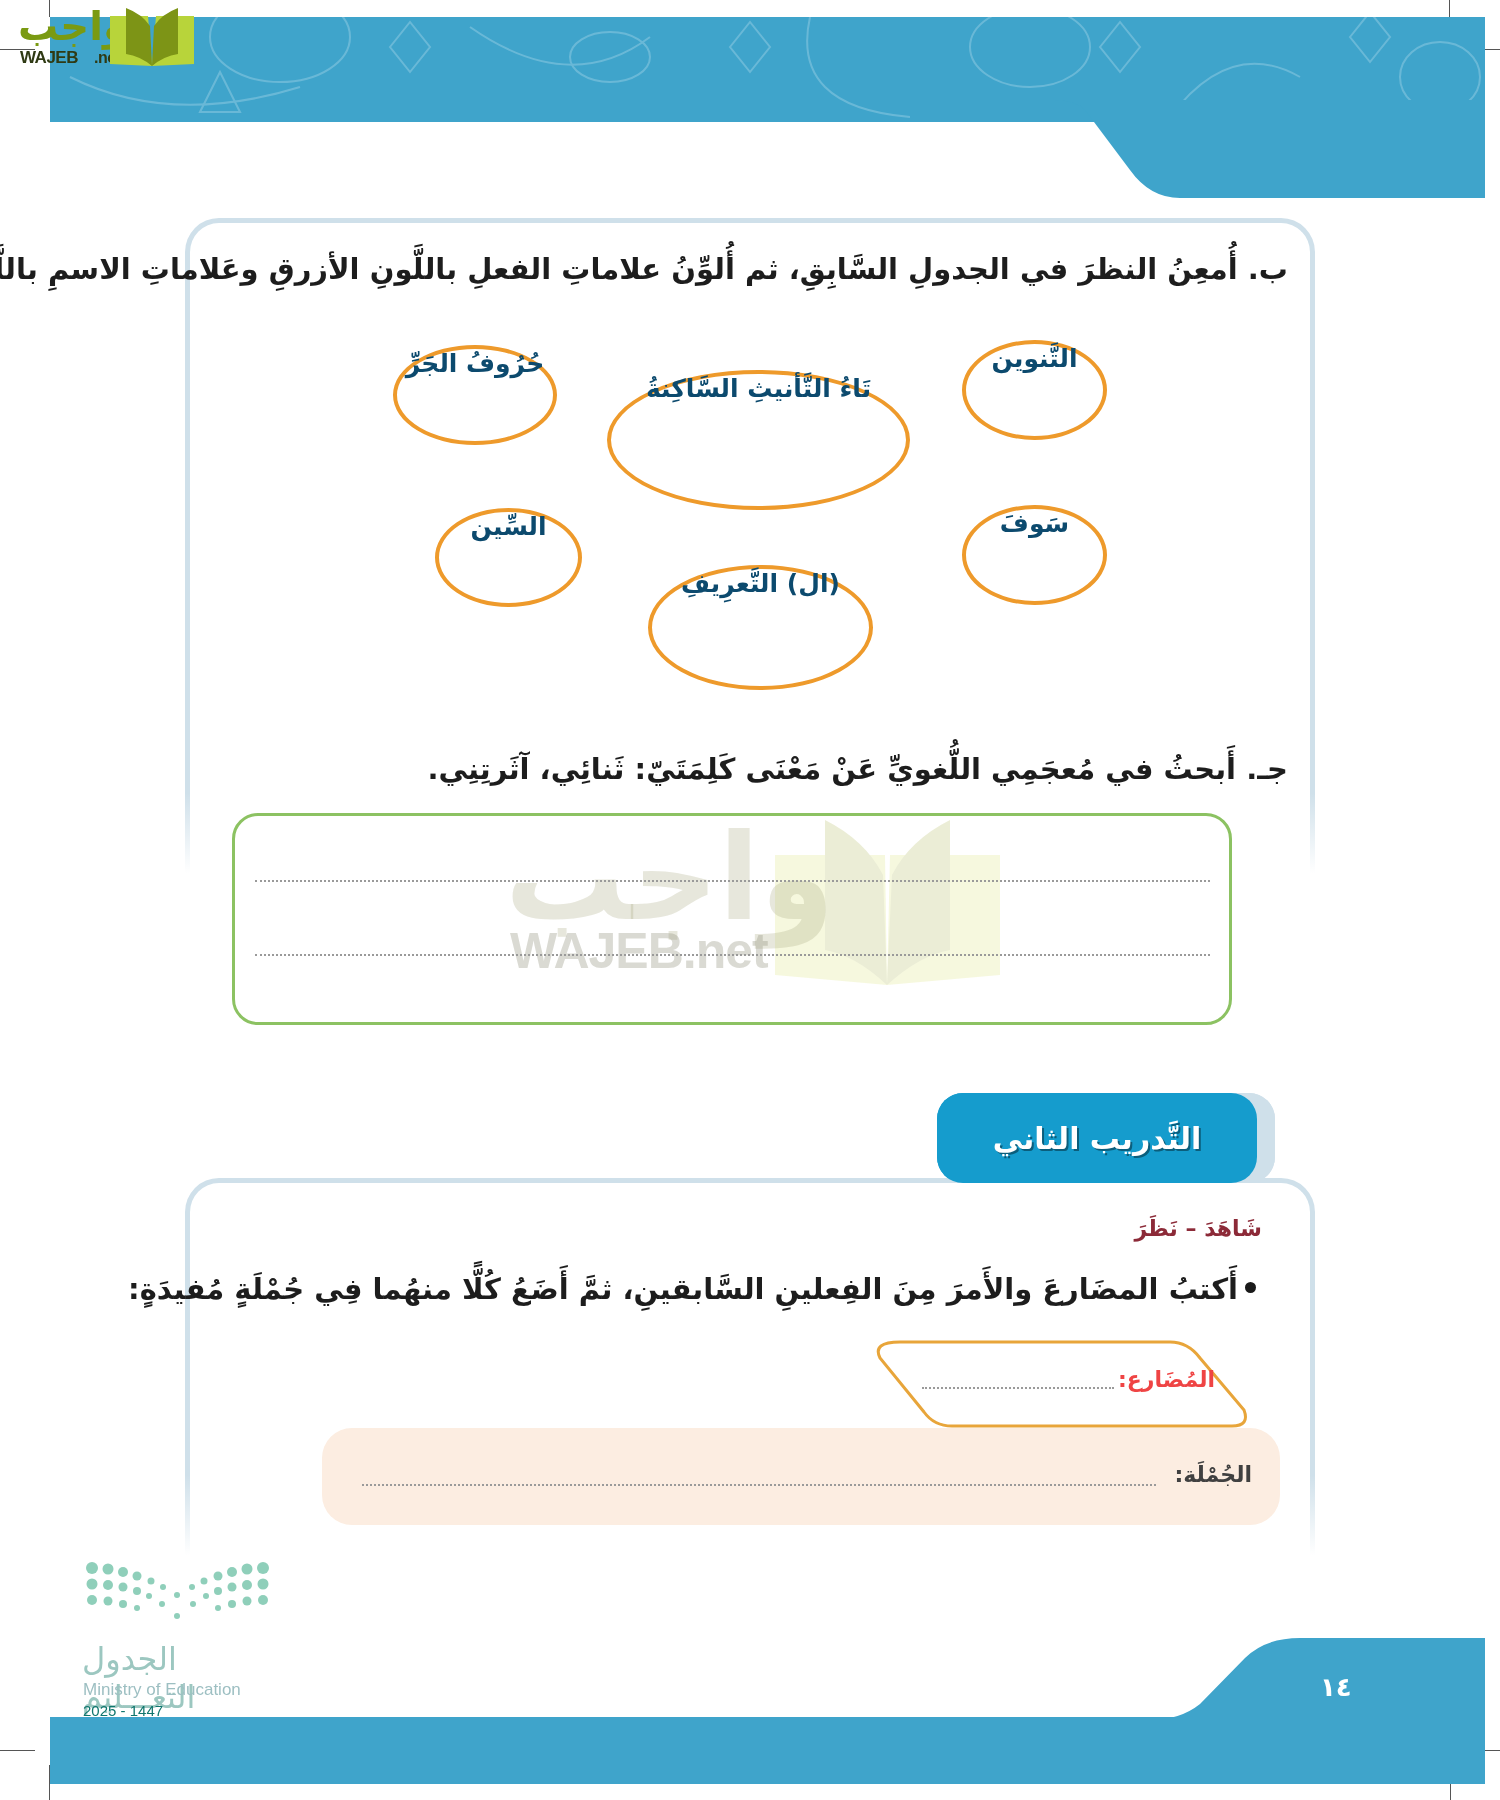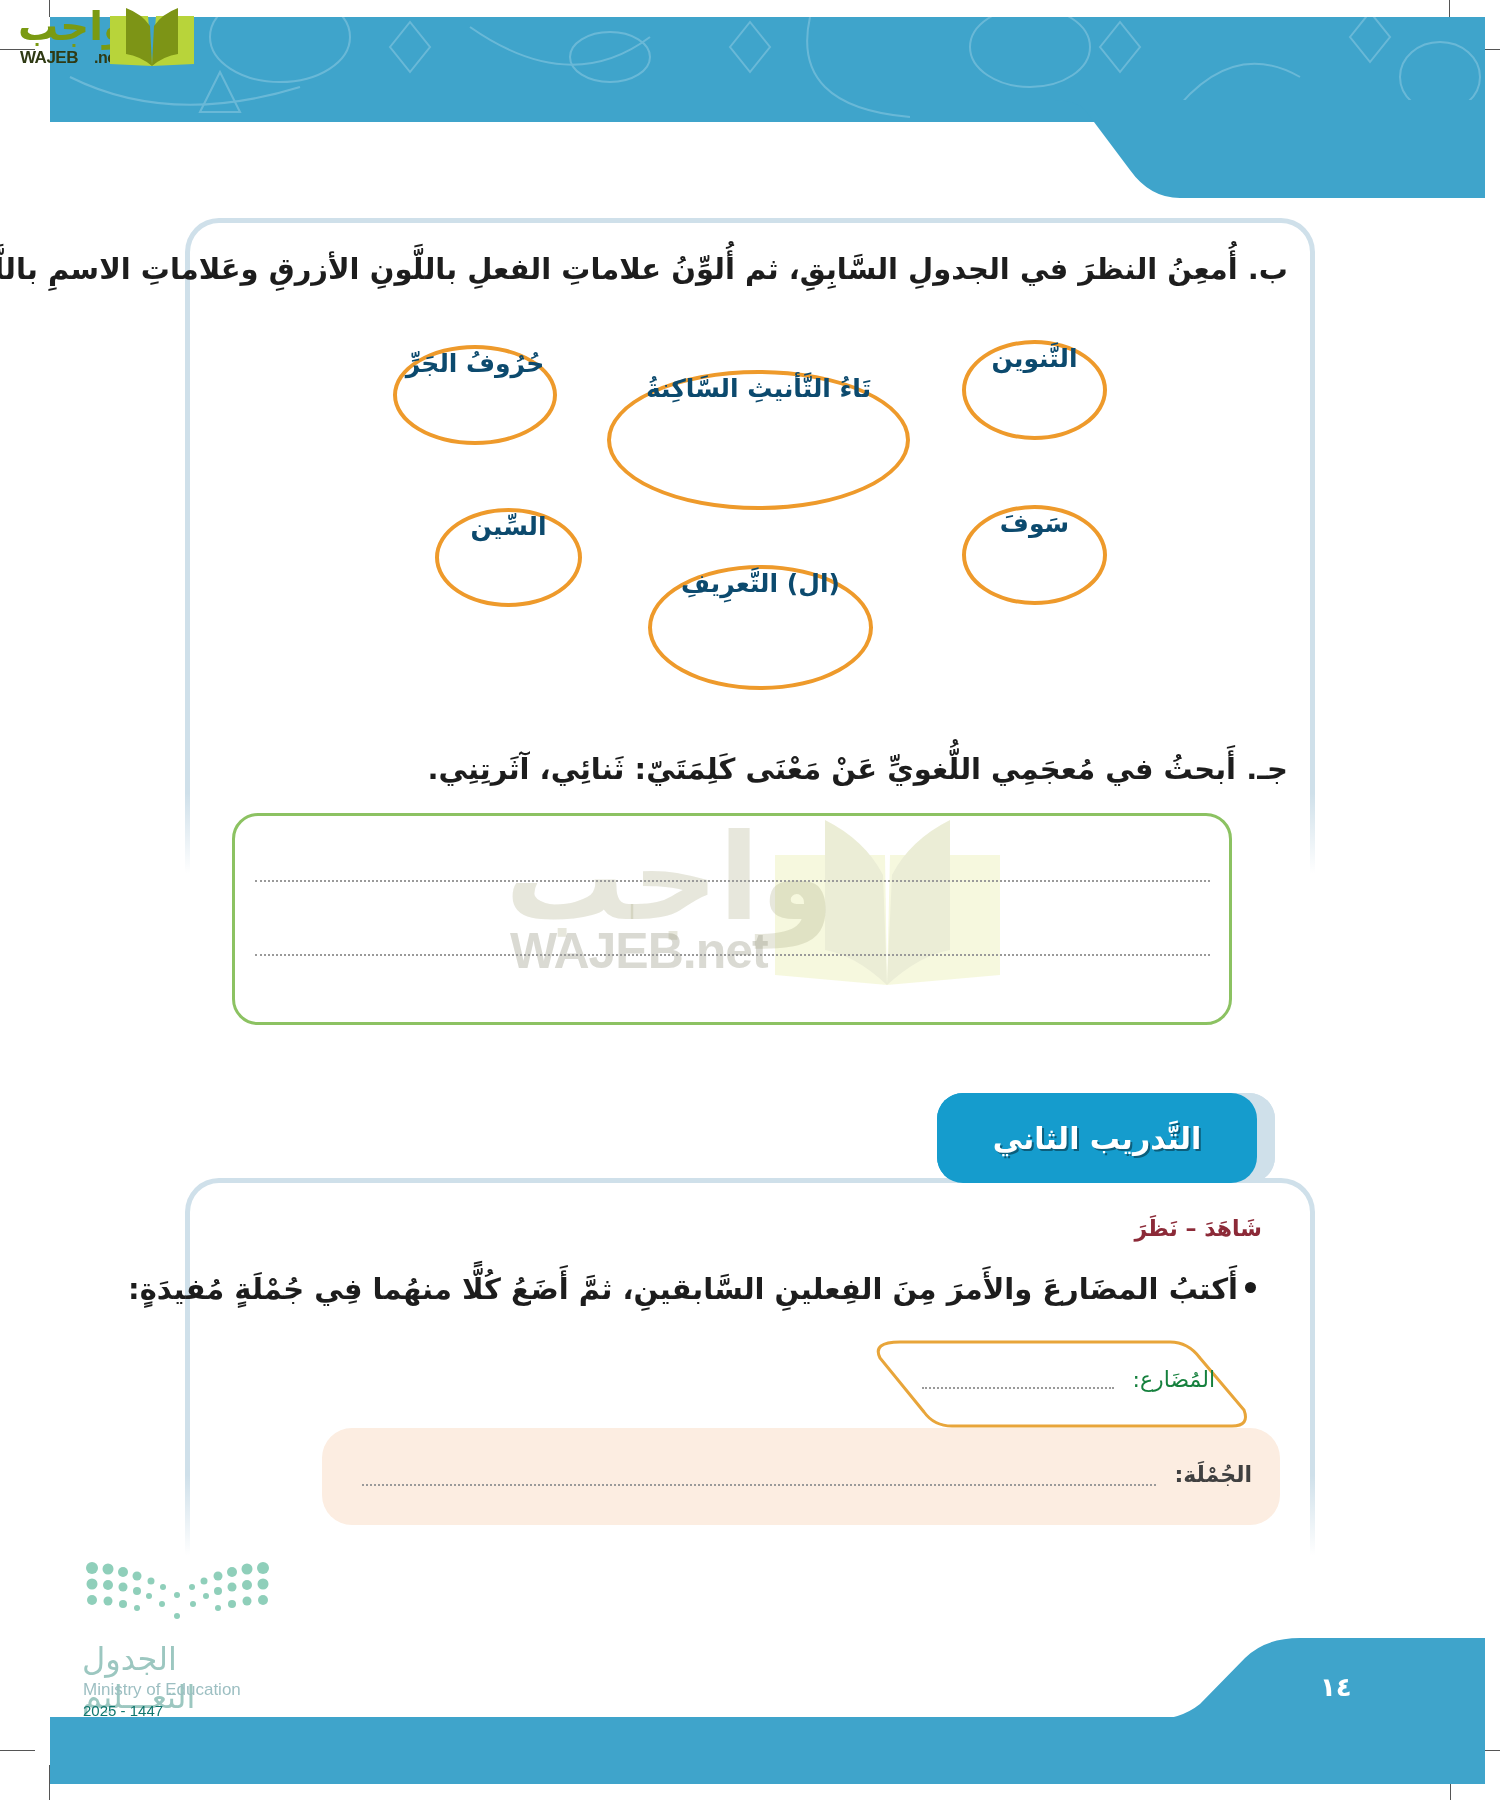--- a/index.html
+++ b/index.html
@@ -67,21 +67,21 @@
     border-radius:26px; display:flex; align-items:center; justify-content:center;
     color:#fff; font-size:30px; font-weight:bold; direction:rtl;
     text-shadow: 2px 2px 0 #0b5e7c;
   }
 
   .subhead { font-size:22px; font-weight:bold; color:#8c2a38; direction:rtl; }
   .bullet { width:11px; height:11px; background:#1a1a1a; border-radius:50%; }
 
   
   .mudari-box { left:870px; top:1340px; width:380px; height:88px; }
-  .mudari-label { font-size:22px; font-weight:normal; color:#15803d; direction:rtl;text-align:right; }
+  .mudari-label { font-size:22px; font-weight:bold; color:#ef4444; direction:rtl;text-align:right; }
 
   .jumla-box {
     left:322px; top:1428px; width:958px; height:97px; background:#fcede1; border-radius:30px;
   }
   .jumla-label { font-size:22px; font-weight:bold; color:#404040; direction:rtl; }
 
   
   .bottom-band { left:50px; top:1717px; width:1435px; height:67px; background:#3fa4cb; }
   .bottom-notch { left:1150px; top:1638px; width:335px; height:82px; }
   .page-num { left:1320px; top:1672px; width:60px; text-align:left; color:#fff; font-size:26px; font-weight:bold; direction:rtl; }

